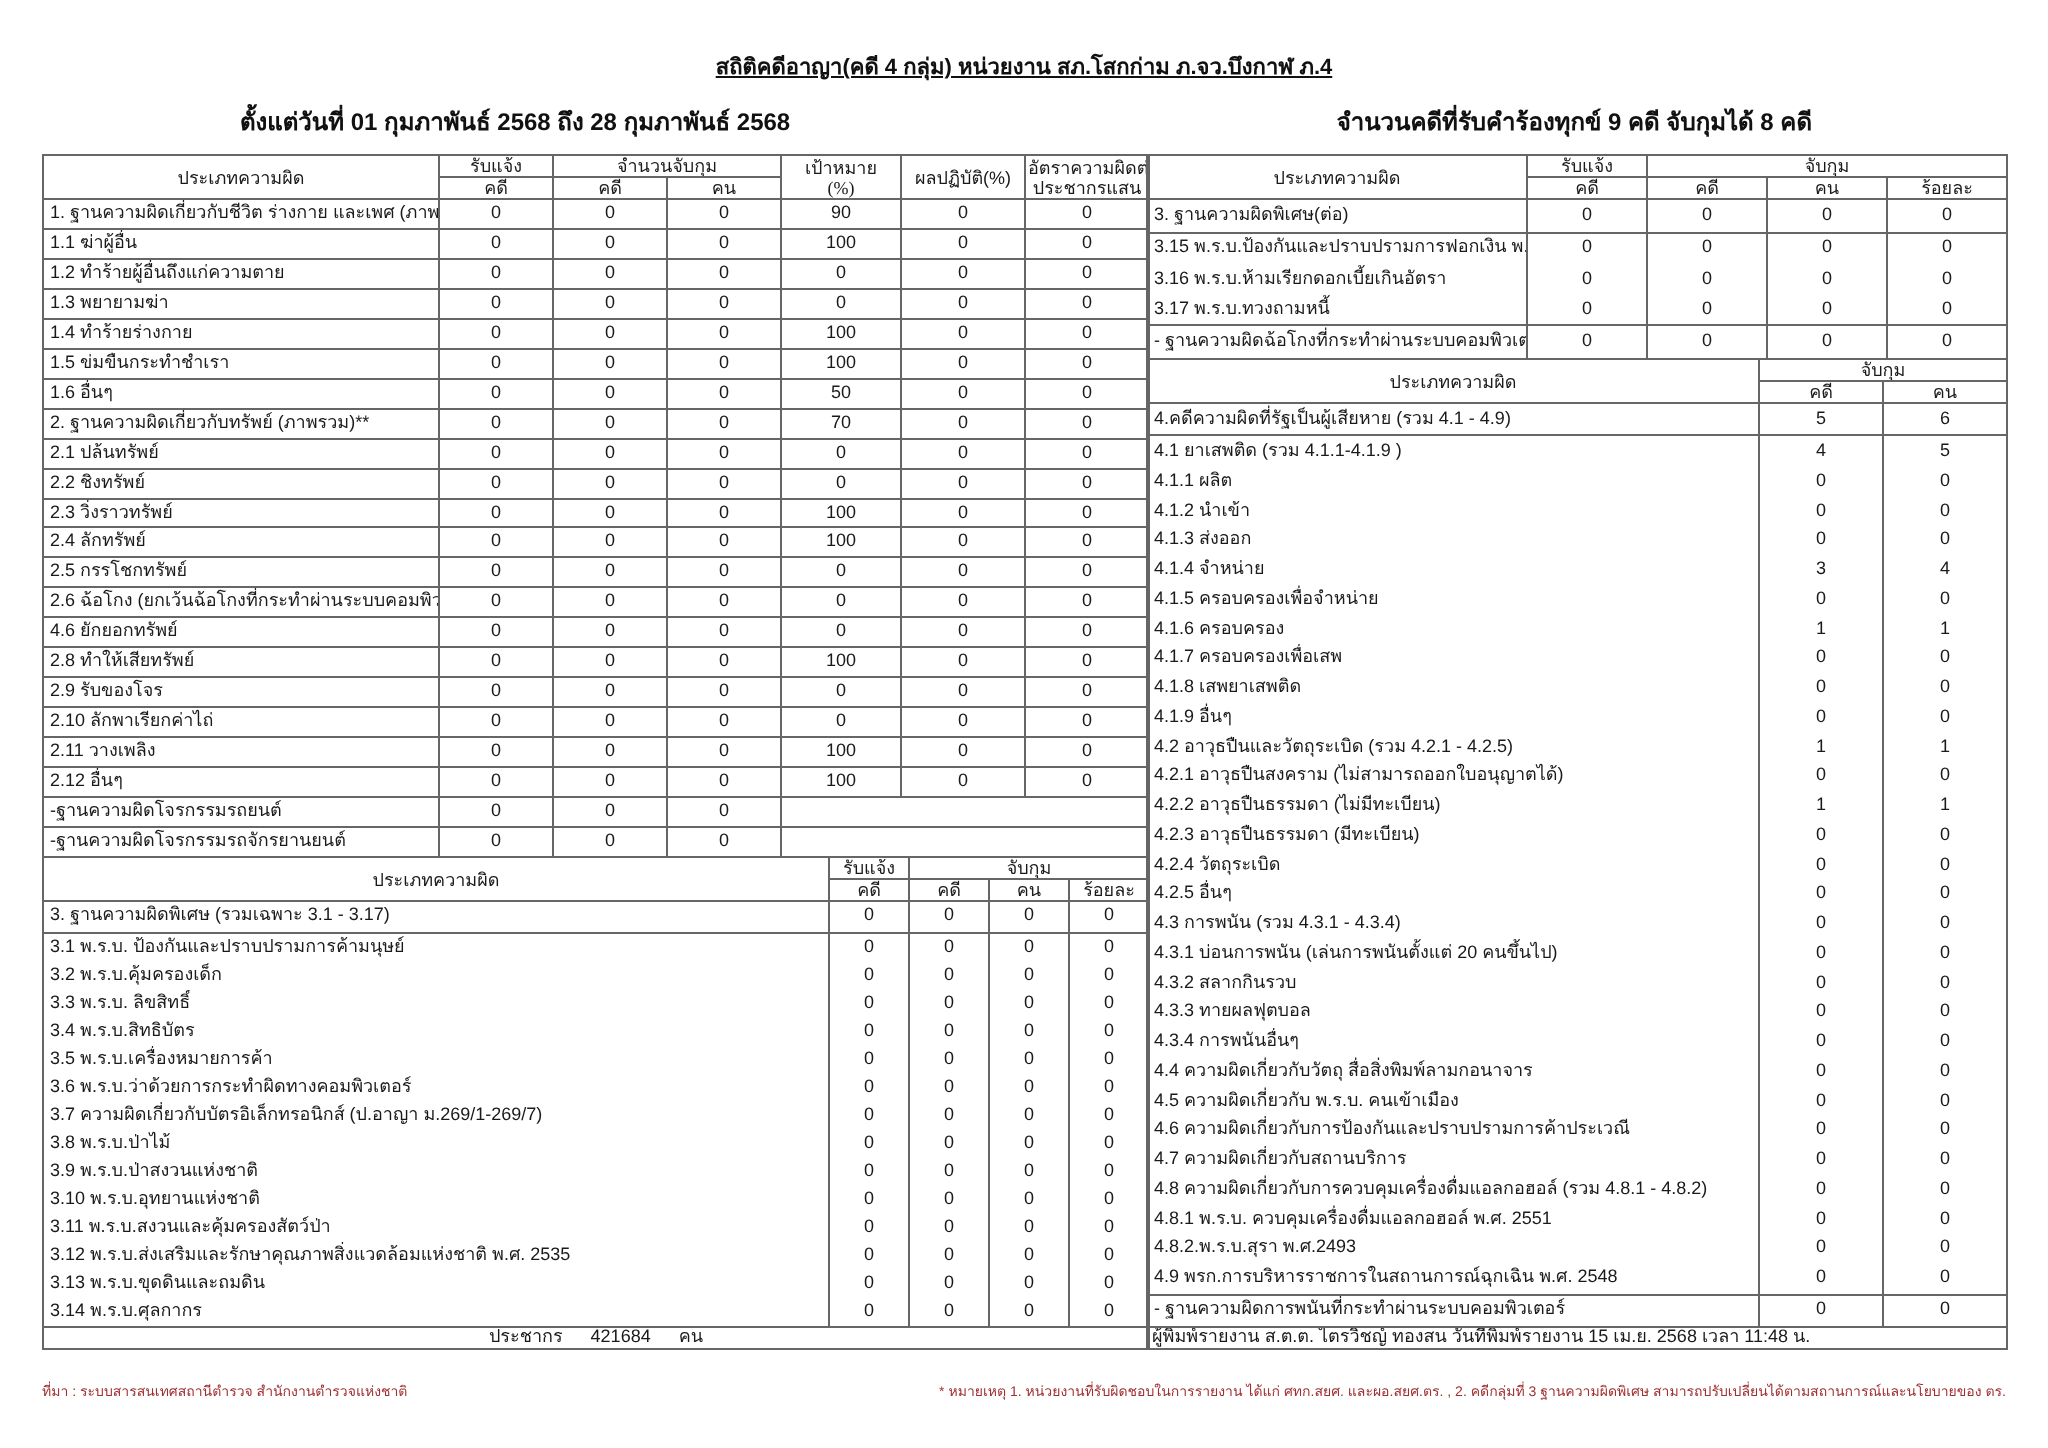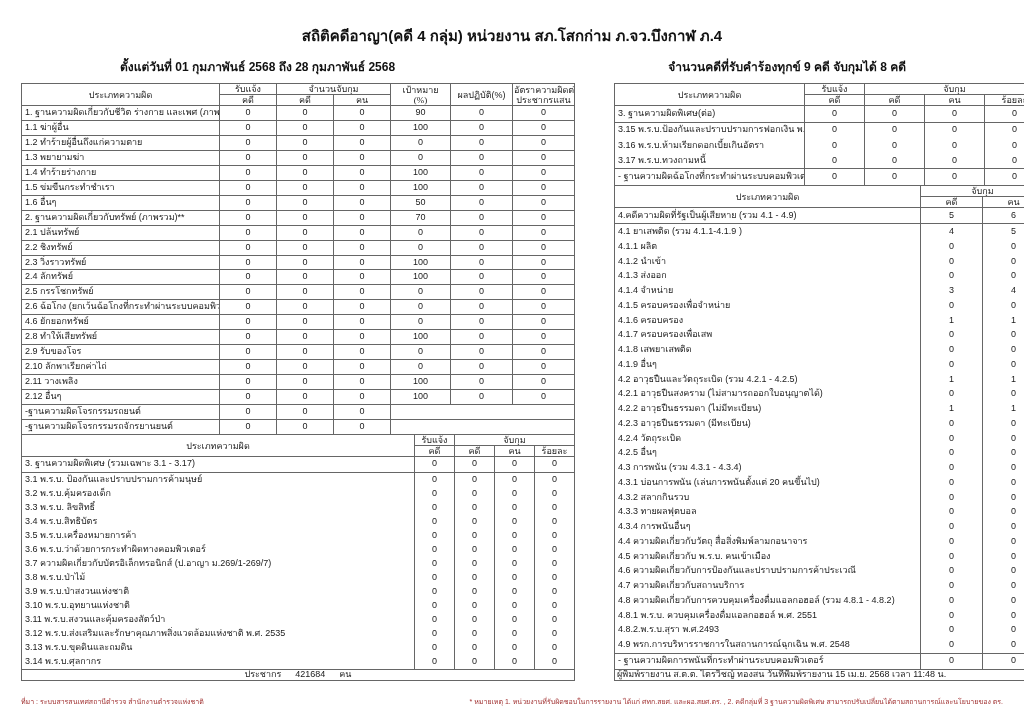--- a/index.html
+++ b/index.html
@@ -1,22 +1,22 @@
 <!DOCTYPE html>
 <html><head>
 <meta charset="utf-8">
 <style>
   html,body{margin:0;padding:0;background:#888;}
   .page{
     width:1024px;height:724px;background:#ffffff;position:relative;
     font-family:"Liberation Sans","DejaVu Sans",sans-serif;color:#111;overflow:hidden;box-sizing:border-box;
   }
-  .title{padding-top:24px;text-align:center;font-weight:bold;font-size:15px;}
+  .title{padding-top:24px;text-align:center;font-weight:bold;font-size:11px;text-decoration:underline;}
   .subtitles{display:flex;justify-content:space-between;margin:9px 118px 0 120px;font-weight:bold;font-size:12px;}
-  .tables{display:flex;margin:7px 21px 0 21px;height:599px;gap:41px;}
+  .tables{display:flex;margin:7px 21px 0 21px;height:599px;}
   .half-left{width:553px;}
   .half-right{width:430px;margin-left:-1px;}
   table.tbl{border-collapse:collapse;table-layout:fixed;width:100%;font-size:9px;color:#1a1a1a;border:1px solid #666;}
   table.t-ul{height:352px;}
   table.t-ll{height:247px;margin-top:-1px;}
   table.t-ra{height:103px;}
   table.t-rb{height:496px;margin-top:-1px;}
   .tbl th{font-weight:normal;border:1px solid #666;padding:0 1px;line-height:1.12;text-align:center;overflow:hidden;white-space:nowrap;}
   .tbl td{padding:0 2px;overflow:hidden;white-space:nowrap;line-height:1.1;}
   .tbl td.lbl{text-align:left;border-left:1px solid #666;border-right:1px solid #666;padding-left:3px;}

